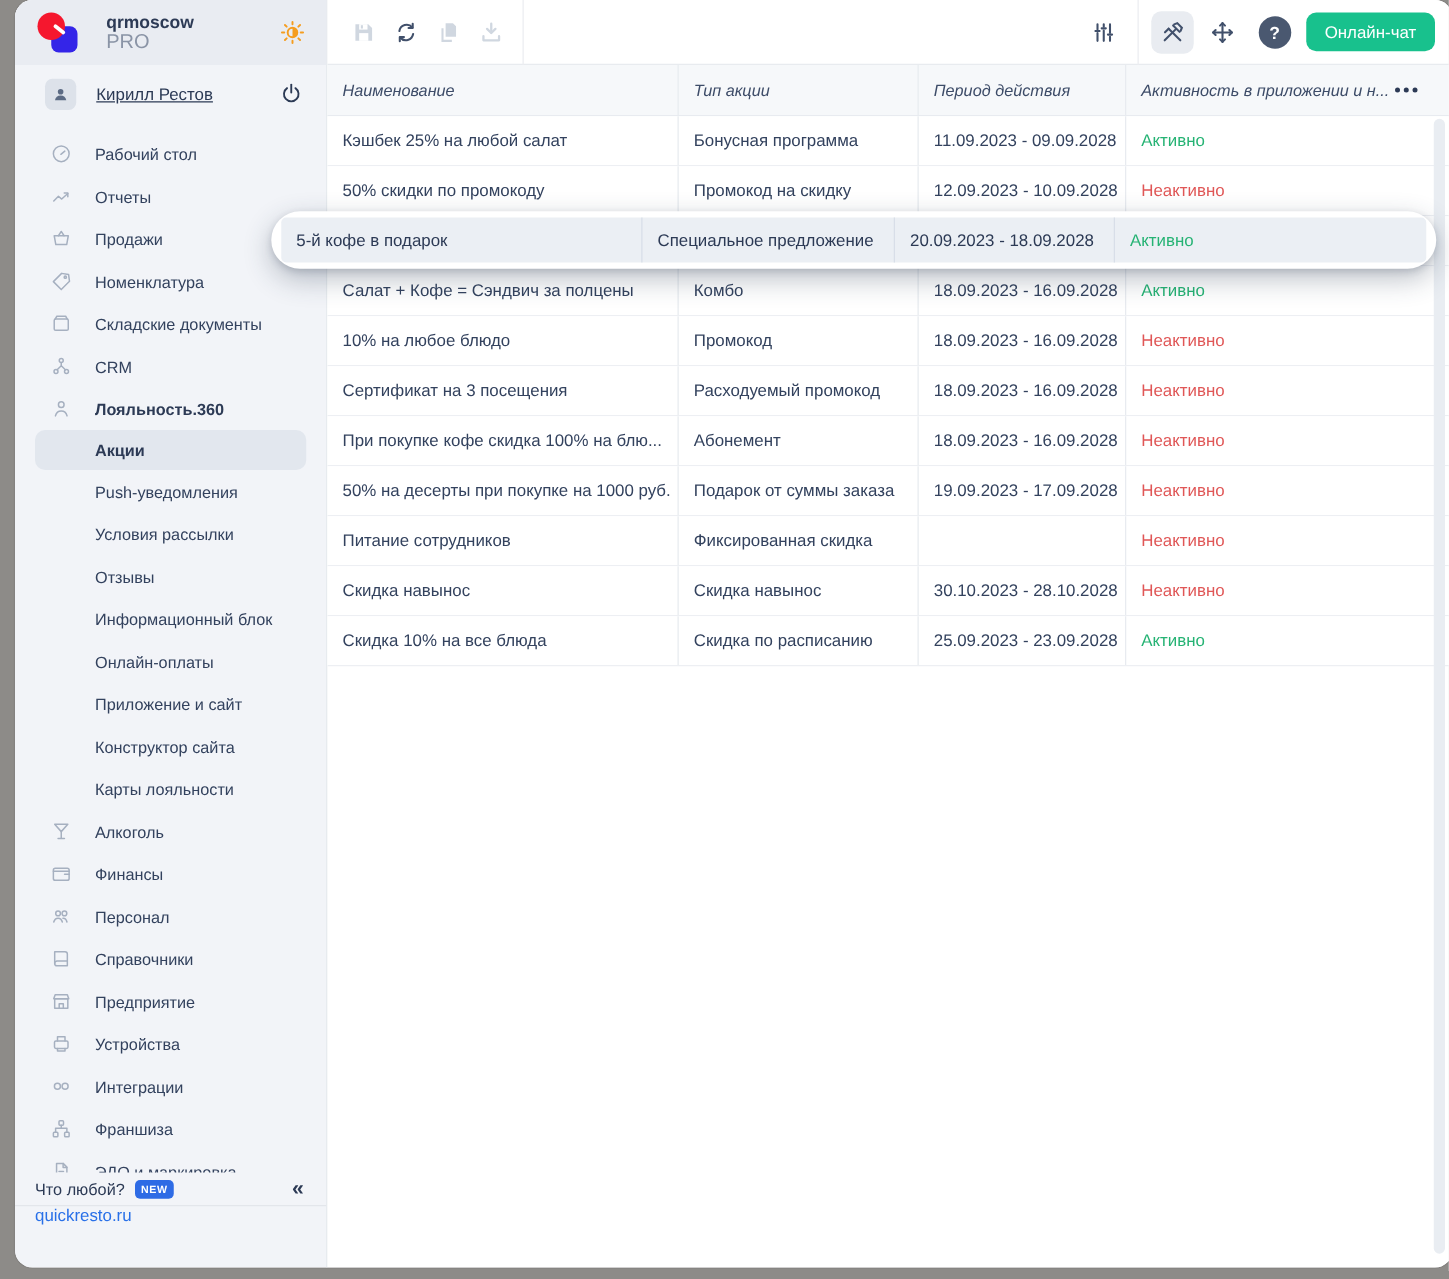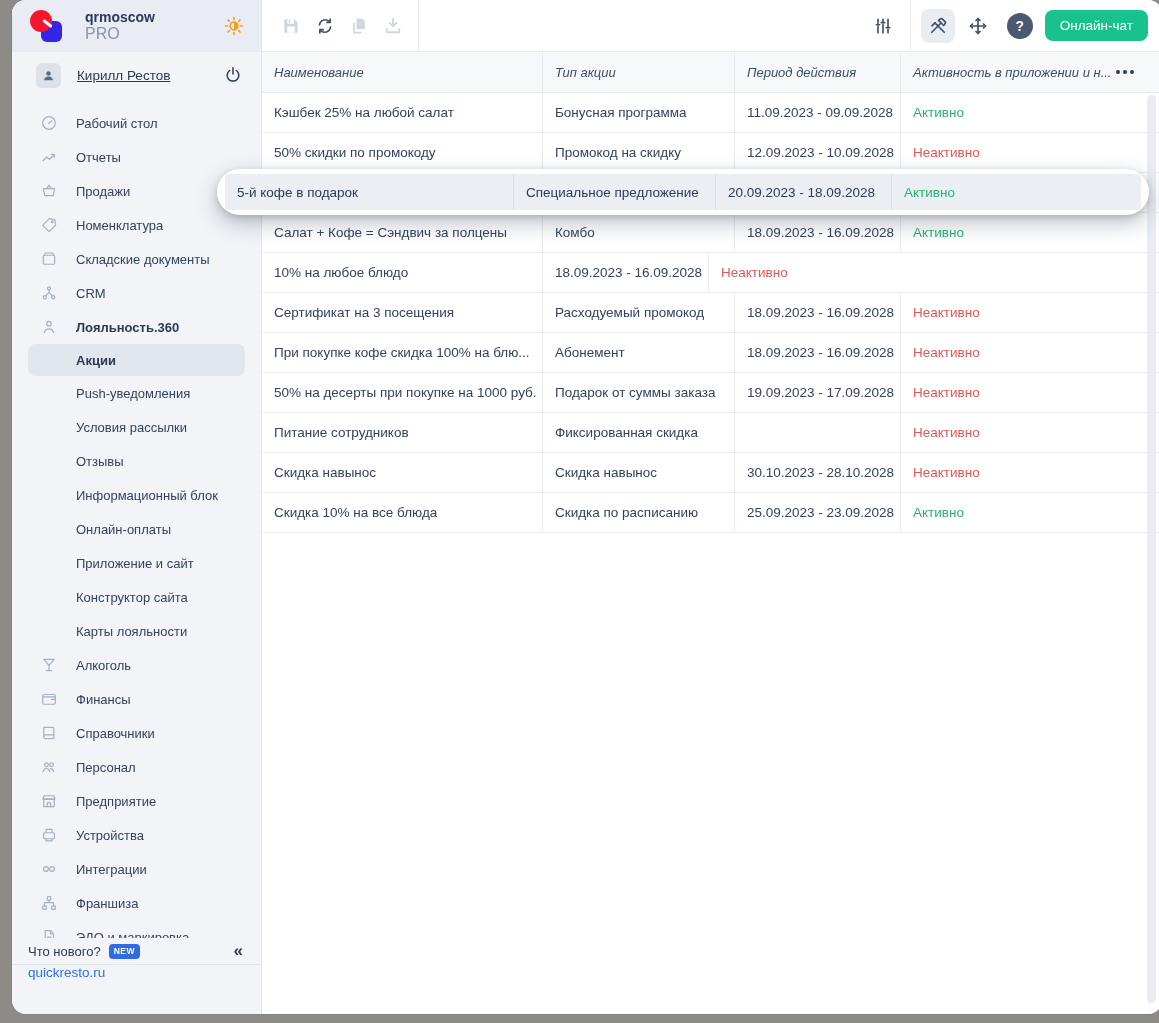--- a/index.html
+++ b/index.html
@@ -238,36 +238,36 @@
         <div class="nav-item">
           <span class="nicon"><svg viewBox="0 0 24 24" fill="none" stroke="currentColor" stroke-width="1.6" stroke-linecap="round" stroke-linejoin="round">
               <rect x="3.6" y="6" width="16.8" height="13" rx="2"></rect>
               <path d="M15.5 12.5h4.9"></path>
               <path d="M3.6 9.2h16.8"></path>
             </svg></span>
           <span>Финансы</span>
         </div>
         <div class="nav-item">
           <span class="nicon"><svg viewBox="0 0 24 24" fill="none" stroke="currentColor" stroke-width="1.6" stroke-linecap="round" stroke-linejoin="round">
-              <path d="M5 4.5h11a2.5 2.5 0 0 1 2.5 2.5v12.5H7.5A2.5 2.5 0 0 1 5 17z"></path>
-              <path d="M5 17a2.5 2.5 0 0 1 2.5-2.5h11"></path>
-            </svg></span>
-          <span>Справочники</span>
-        </div>
-        <div class="nav-item">
-          <span class="nicon"><svg viewBox="0 0 24 24" fill="none" stroke="currentColor" stroke-width="1.6" stroke-linecap="round" stroke-linejoin="round">
               <circle cx="8.6" cy="9" r="2.5"></circle>
               <circle cx="15.4" cy="9" r="2.5"></circle>
               <path d="M4 18.2c.8-2.8 2.4-4.2 4.6-4.2s3.8 1.4 4.6 4.2"></path>
               <path d="M13.8 14.2c2-.1 3.6 1.3 4.3 4"></path>
             </svg></span>
           <span>Персонал</span>
         </div>
         <div class="nav-item">
           <span class="nicon"><svg viewBox="0 0 24 24" fill="none" stroke="currentColor" stroke-width="1.6" stroke-linecap="round" stroke-linejoin="round">
+              <path d="M5 4.5h11a2.5 2.5 0 0 1 2.5 2.5v12.5H7.5A2.5 2.5 0 0 1 5 17z"></path>
+              <path d="M5 17a2.5 2.5 0 0 1 2.5-2.5h11"></path>
+            </svg></span>
+          <span>Справочники</span>
+        </div>
+        <div class="nav-item">
+          <span class="nicon"><svg viewBox="0 0 24 24" fill="none" stroke="currentColor" stroke-width="1.6" stroke-linecap="round" stroke-linejoin="round">
               <path d="M5.5 5h13l1.5 4.4h-16z"></path>
               <path d="M5 9.4h14v10H5z"></path>
               <path d="M9.8 19.4v-4.8h4.4v4.8"></path>
             </svg></span>
           <span>Предприятие</span>
         </div>
         <div class="nav-item">
           <span class="nicon"><svg viewBox="0 0 24 24" fill="none" stroke="currentColor" stroke-width="1.6" stroke-linecap="round" stroke-linejoin="round">
               <rect x="4.8" y="9" width="14.4" height="8" rx="1.5"></rect>
               <path d="M8 9V4.6h8V9M8 17v2.8h8V17"></path>
@@ -295,21 +295,21 @@
               <path d="M7 3.6h7l4 4v12.8H7z"></path>
               <path d="M14 3.6V8h4"></path>
               <path d="M9.6 12.2h4.8M9.6 15.2h4.8"></path>
             </svg></span>
           <span>ЭДО и маркировка</span>
         </div>
       </div>
 
     <div class="side-footer">
       <div class="whatsnew">
-        <span>Что нового?</span>
+        <span>Что любой?</span>
         <span class="new-badge">NEW</span>
         <span class="collapse">«</span>
       </div>
       <div class="site-row">
         <a class="site-link">quickresto.ru</a>
       </div>
     </div>
   </div>
 
   <div class="main">
@@ -407,20 +407,21 @@
           <div class="td c4"></div>
         </div>
         <div class="trow">
           <div class="td c1">Салат + Кофе = Сэндвич за полцены</div>
           <div class="td c2">Комбо</div>
           <div class="td c3">18.09.2023 - 16.09.2028</div>
           <div class="td c4 status active">Активно</div>
         </div>
         <div class="trow">
           <div class="td c1">10% на любое блюдо</div>
+          <div class="td c2">Промокод</div>
           <div class="td c3">18.09.2023 - 16.09.2028</div>
           <div class="td c4 status inactive">Неактивно</div>
         </div>
         <div class="trow">
           <div class="td c1">Сертификат на 3 посещения</div>
           <div class="td c2">Расходуемый промокод</div>
           <div class="td c3">18.09.2023 - 16.09.2028</div>
           <div class="td c4 status inactive">Неактивно</div>
         </div>
         <div class="trow">

